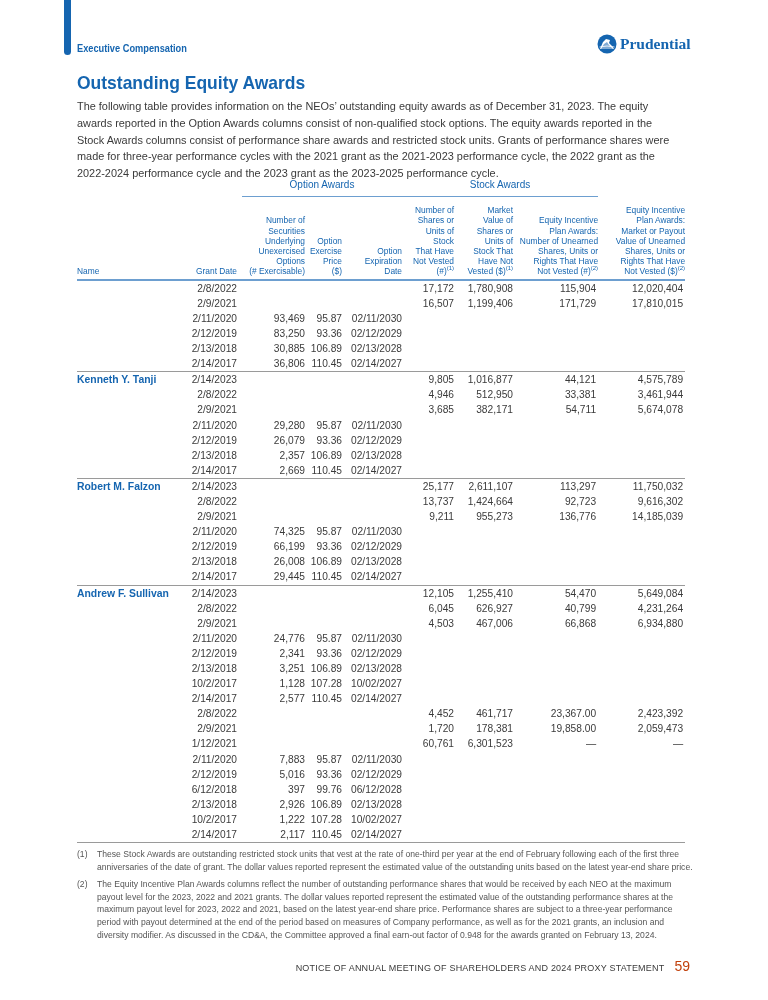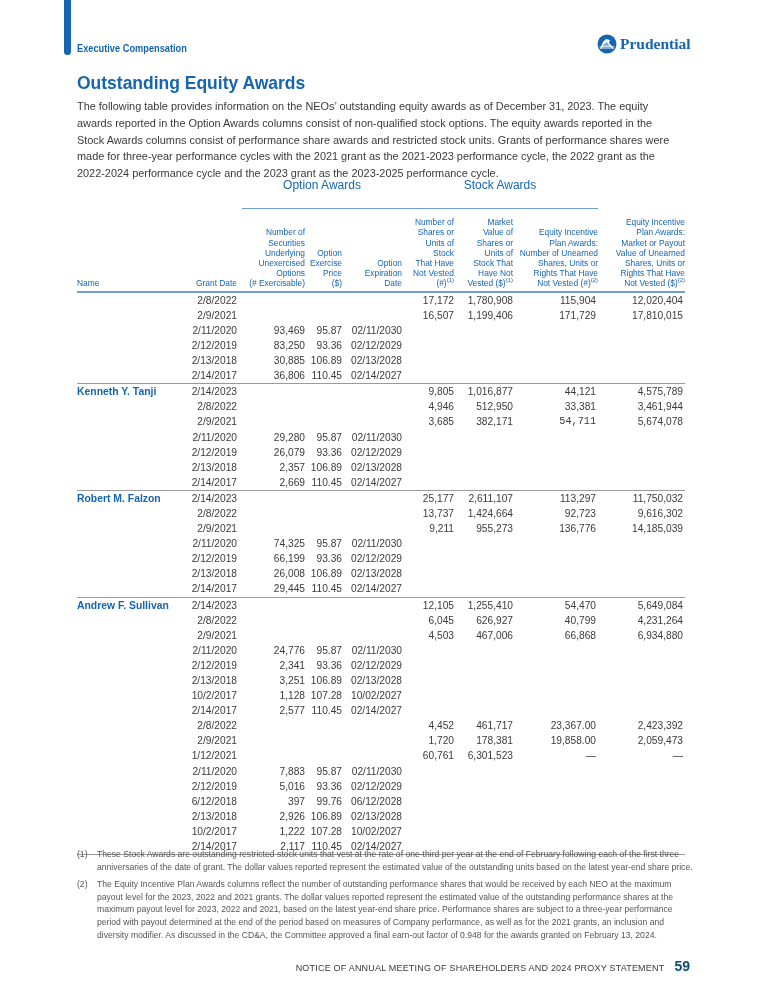--- a/index.html
+++ b/index.html
@@ -25,41 +25,41 @@
   col.c-price { width: 37px; }
   col.c-exp { width: 60px; }
   col.c-sh { width: 52px; }
   col.c-mv { width: 59px; }
   col.c-ei { width: 85px; }
   col.c-ev { width: 87px; }
 
   th { font-weight: normal; color: #1565b0; font-size: 8.4px; line-height: 10.2px; vertical-align: bottom;
        text-align: right; padding: 0 0 2px 0; }
   th.l { text-align: left; }
-  .grp th { padding-bottom: 18px; text-align: center; font-size: 12px; }
+  .grp th { padding-bottom: 6px; text-align: center; font-size: 10px; }
   .grp th.g-opt, .grp th.g-stk { border-bottom: 1.5px solid #6d9fd0; }
   .grp th.gap { border-bottom: none; }
   .hdr th { border-bottom: 2px solid #6d9fd0; padding-top: 8px; }
   sup { font-size: 6px; vertical-align: super; line-height: 0; }
 
   td { height: 15.1px; padding: 0; text-align: right; white-space: nowrap; color: #3a3a3a; }
   td.name { text-align: left; font-weight: bold; color: #1565b0; font-size: 10.4px; }
   td.date { text-align: right; padding-right: 5px; }
   tr.first td { border-top: 1.5px solid #9a9a9a; }
   tr.last-all td { border-bottom: 1.5px solid #9a9a9a; }
 
   .notes { position: absolute; left: 77px; top: 848px; width: 620px; font-size: 8.6px;
            line-height: 12.6px; color: #555; }
   .note { display: flex; margin-bottom: 5px; }
   .note-num { width: 20px; flex: 0 0 20px; }
   .note-text { flex: 1; }
 
   .footer { position: absolute; right: 78px; top: 958px; display: flex; align-items: baseline; gap: 10px; }
   .footer-text { font-size: 9px; color: #3a3a3a; letter-spacing: 0.2px; }
-  .page-num { font-size: 14px; font-weight: bold; color: #0c4a6e; }
+  .page-num { font-size: 14px; font-weight: normal; color: #c2410c; }
 </style>
 </head>
 <body>
 
 <div class="accent-bar"></div>
 <div class="section-label">Executive Compensation</div>
 
 <div class="logo">
   <svg class="logo-mark" viewBox="0 0 20 20">
     <circle cx="10" cy="10" r="9.5" fill="#1565b0"></circle>
@@ -195,21 +195,21 @@
           <td style="padding-right: 2px;">3,461,944</td>
         </tr>
         <tr>
           <td class="name"></td>
           <td class="date">2/9/2021</td>
           <td></td>
           <td></td>
           <td></td>
           <td>3,685</td>
           <td>382,171</td>
-          <td style="padding-right: 2px; font-family: Liberation Mono, monospace;">54,711</td>
+          <td style="padding-right: 2px;">54,711</td>
           <td style="padding-right: 2px;">5,674,078</td>
         </tr>
         <tr>
           <td class="name"></td>
           <td class="date">2/11/2020</td>
           <td>29,280</td>
           <td>95.87</td>
           <td>02/11/2030</td>
           <td></td>
           <td></td>

